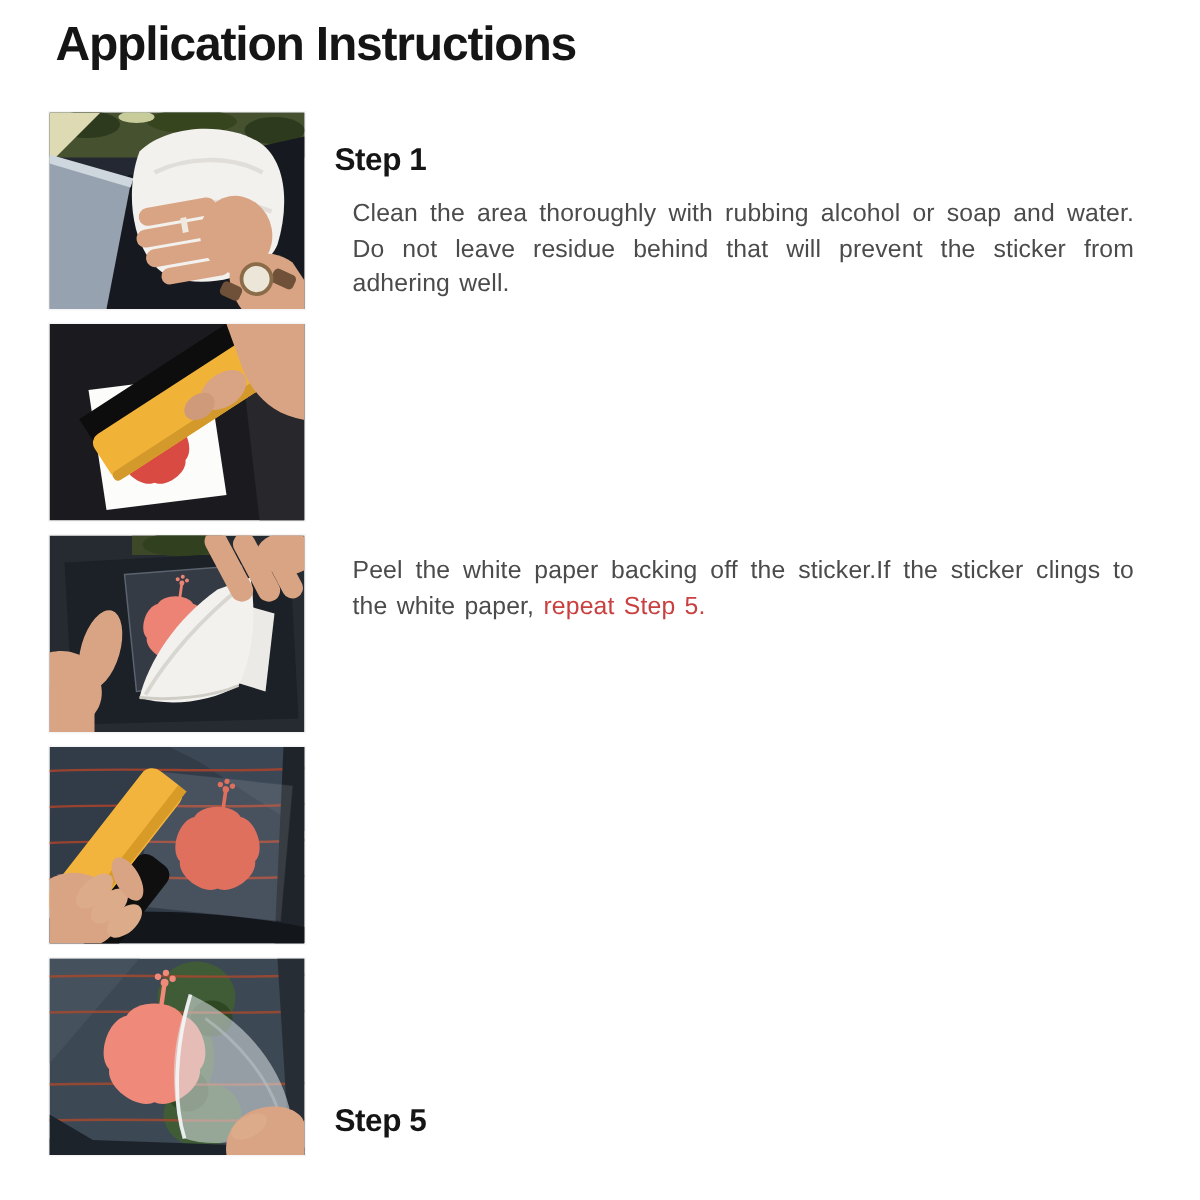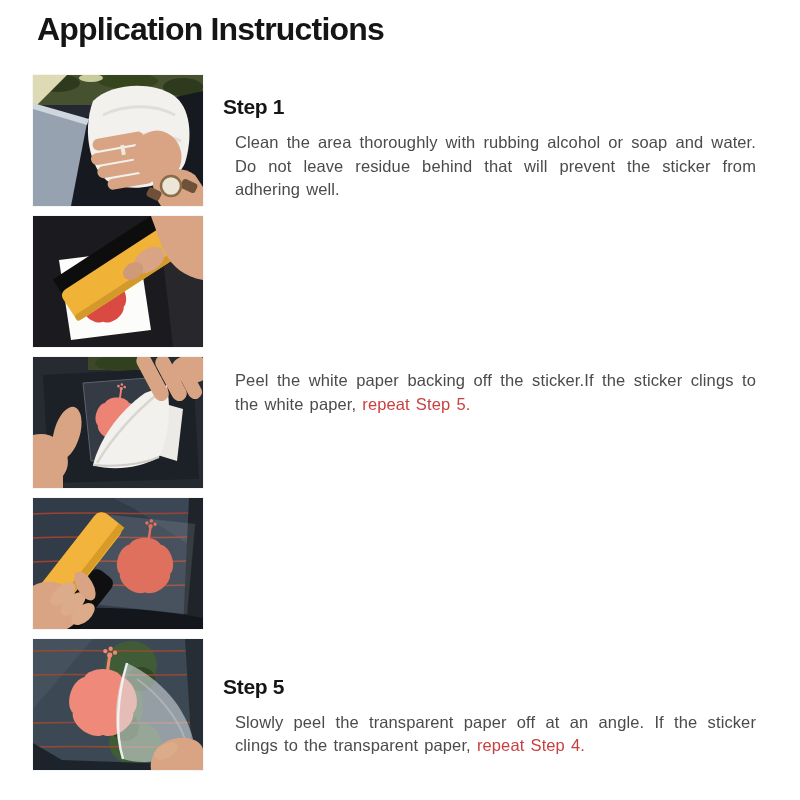--- a/index.html
+++ b/index.html
@@ -187,17 +187,16 @@
         <path d="M94,24 C84,58 82,94 90,120" stroke="#f4f7f8" stroke-width="2.5" fill="none" opacity="0.9"></path>
         <path d="M104,40 C126,56 144,78 152,100" stroke="#b9c2c6" stroke-width="2" fill="none" opacity="0.6"></path>
         <path d="M0,120 L170,126 L170,131 L0,131 Z" fill="#1d232a"></path>
         <polygon points="0,104 46,131 0,131" fill="#1d232a"></polygon>
         <path d="M170,131 L118,131 C116,118 124,104 140,100 C156,96 168,102 170,110 Z" fill="#d9a484"></path>
         <ellipse cx="133" cy="112" rx="13" ry="7" fill="#dcab8a" transform="rotate(-28 133 112)"></ellipse>
       </svg>
     </div>
     <div class="step-text">
       <div class="step-heading">Step 5</div>
-      <p class="step-body"><span>Slowly peel the transparent paper off at an angle. If the sticker clings to the transparent paper, </span><span class="red">repeat Step 4.</span></p>
     </div>
   </div>
 
 </div>
 
 </body></html>

